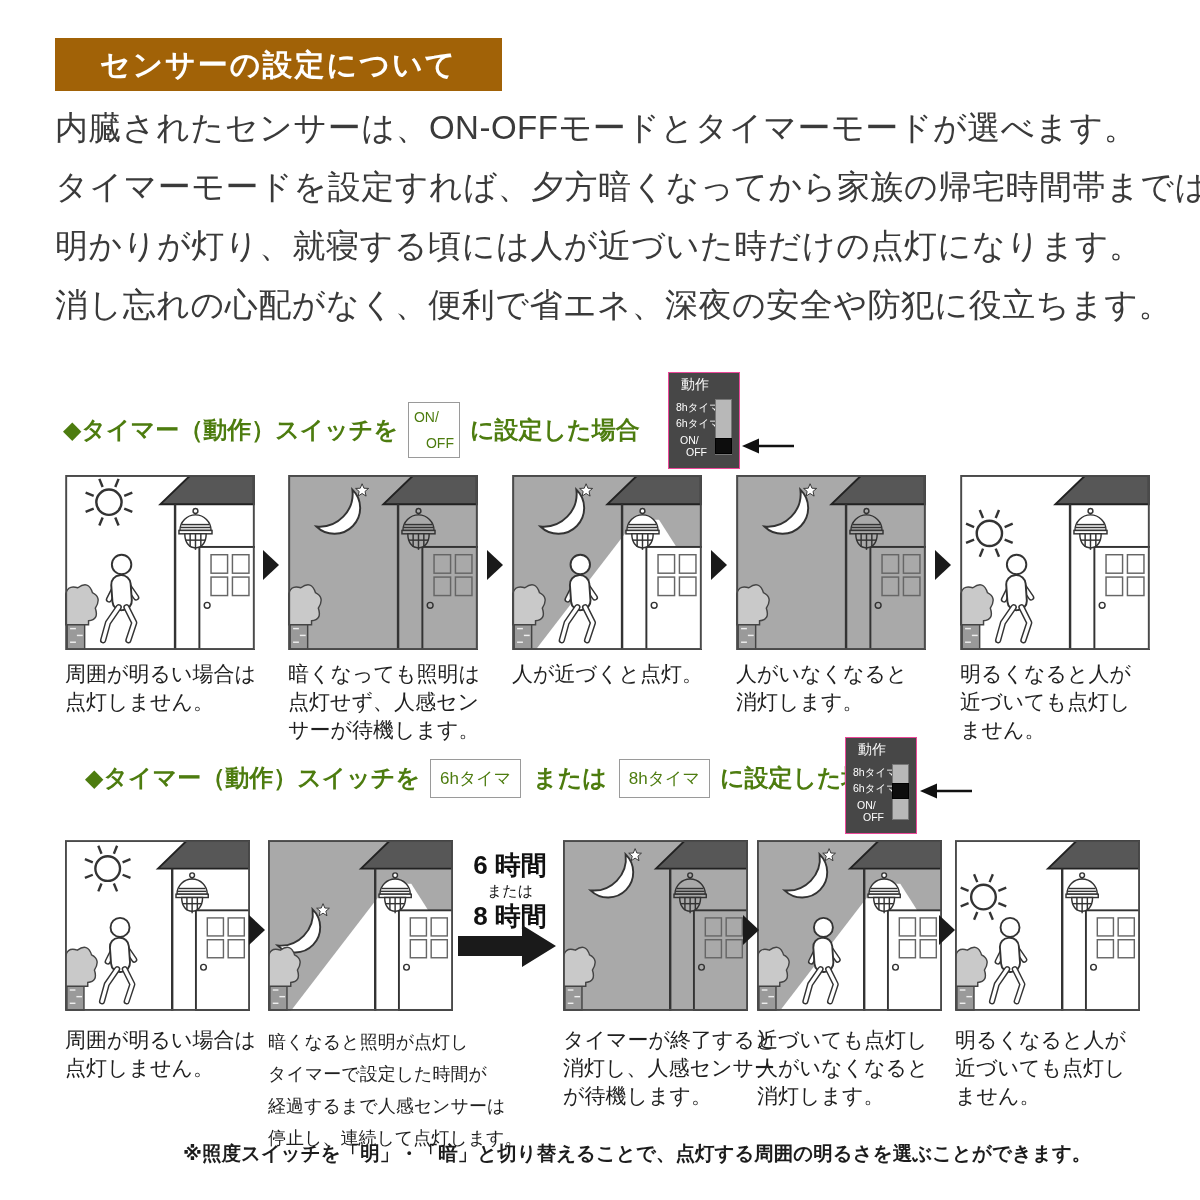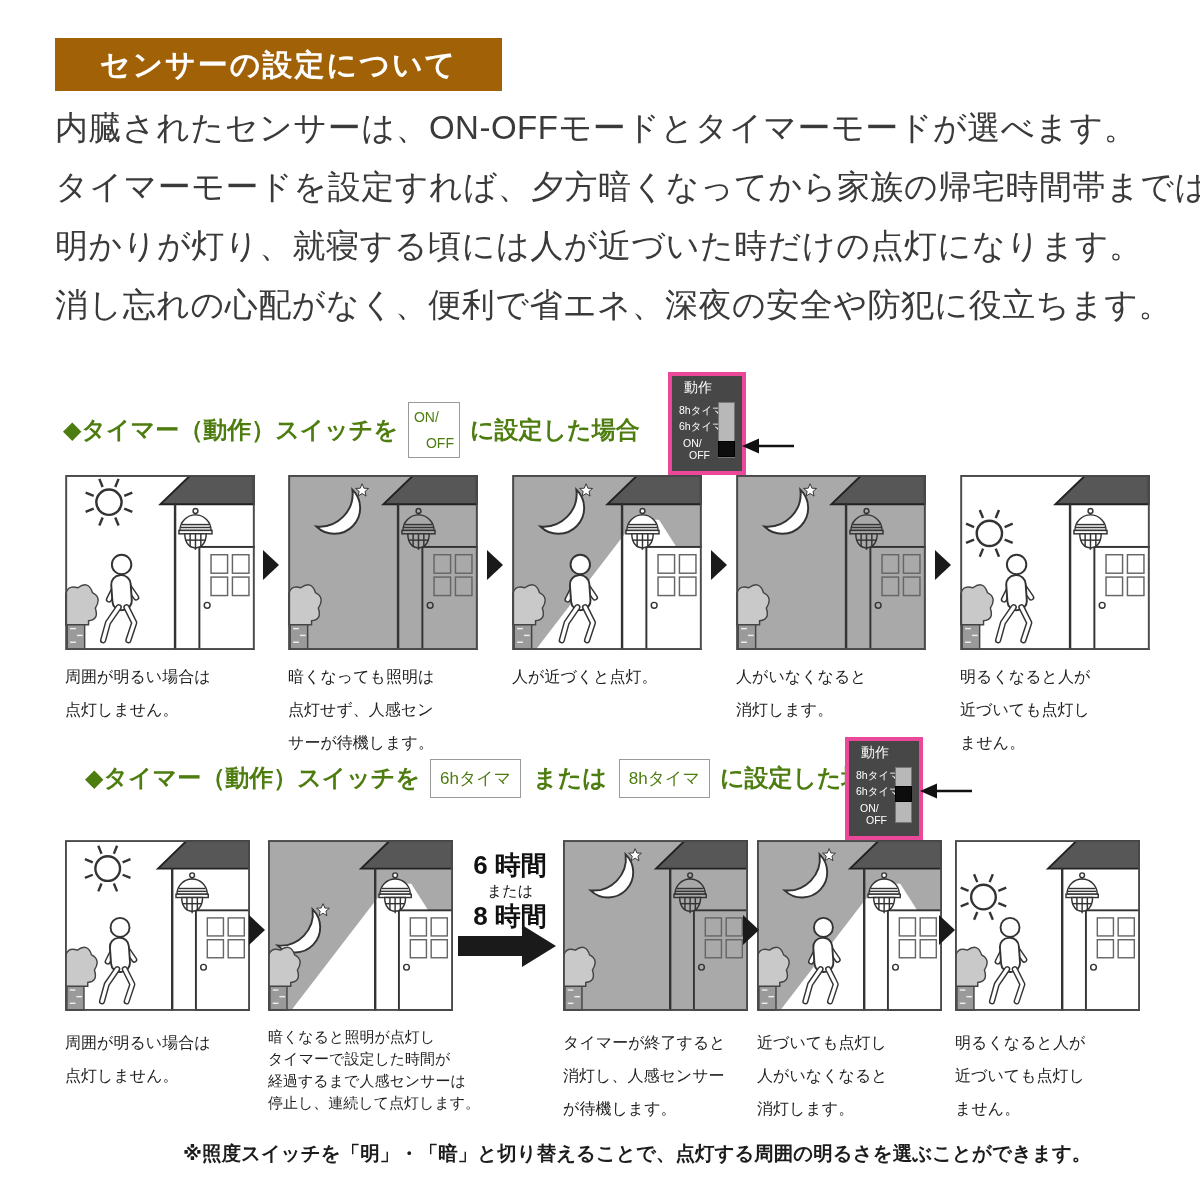--- a/index.html
+++ b/index.html
@@ -16,32 +16,32 @@
   
   .intro-line{left:55px;font-size:33px;letter-spacing:.5px;color:#3a3a3a;white-space:nowrap;}
   
   .mode-heading{display:flex;align-items:center;font-size:24px;font-weight:bold;color:#4d7c0f;white-space:nowrap;}
   .onoff-box{position:relative;width:50px;height:54px;border:1.5px solid #9a9a9a;background:#fff;margin:0 10px;flex:0 0 auto;}
   .onoff-box .l1{position:absolute;left:5px;top:6px;font-size:14px;font-weight:normal;}
   .onoff-box .l2{position:absolute;right:5px;bottom:6px;font-size:14px;font-weight:normal;}
   .timer-box{border:1.5px solid #9a9a9a;background:#fff;font-size:17px;font-weight:normal;padding:7px 9px;margin:0 10px;flex:0 0 auto;}
   .h-mid{margin:0 2px;}
   
-  .switchbox{width:70px;height:95px;background:#474747;border:4px solid #ec4899;position:absolute;}
+  .switchbox{width:70px;height:95px;background:#474747;border:1px solid #ec4899;position:absolute;}
   .switchbox .sw-title{position:absolute;top:3px;left:0;width:52px;text-align:center;color:#fff;font-size:14px;}
   .switchbox .sw-lab{position:absolute;color:#fff;font-size:10.5px;white-space:nowrap;}
   .switchbox .sw-track{position:absolute;left:46px;top:26px;width:17px;height:56px;background:#b8b8b8;border:1px solid #777;box-sizing:border-box;}
   .switchbox .sw-knob{position:absolute;left:46px;width:17px;height:16px;background:#0d0d0d;border:1px solid #000;box-sizing:border-box;}
   
   .tri{width:0;height:0;border-left:16px solid #1a1a1a;border-top:15px solid transparent;border-bottom:15px solid transparent;}
   
   .panel{position:absolute;}
   .panel svg{display:block;}
-  .cap{position:absolute;font-size:16px;line-height:33px;color:#1f1f1f;white-space:pre-line;}
-  .cap.small{font-size:15px;line-height:22px;}
+  .cap{position:absolute;font-size:21px;line-height:28px;color:#1f1f1f;white-space:pre-line;}
+  .cap.small{font-size:18px;line-height:32px;}
   
   #dur-top,#dur-bottom{width:110px;text-align:center;font-size:26px;font-weight:bold;color:#111;}
   #dur-mid{width:110px;text-align:center;font-size:15px;color:#111;}
   
   #footnote{left:183px;top:1140px;font-size:19.5px;font-weight:bold;color:#1c1c1c;white-space:nowrap;}
 </style>
 </head>
 <body>
 
 <div id="page">

